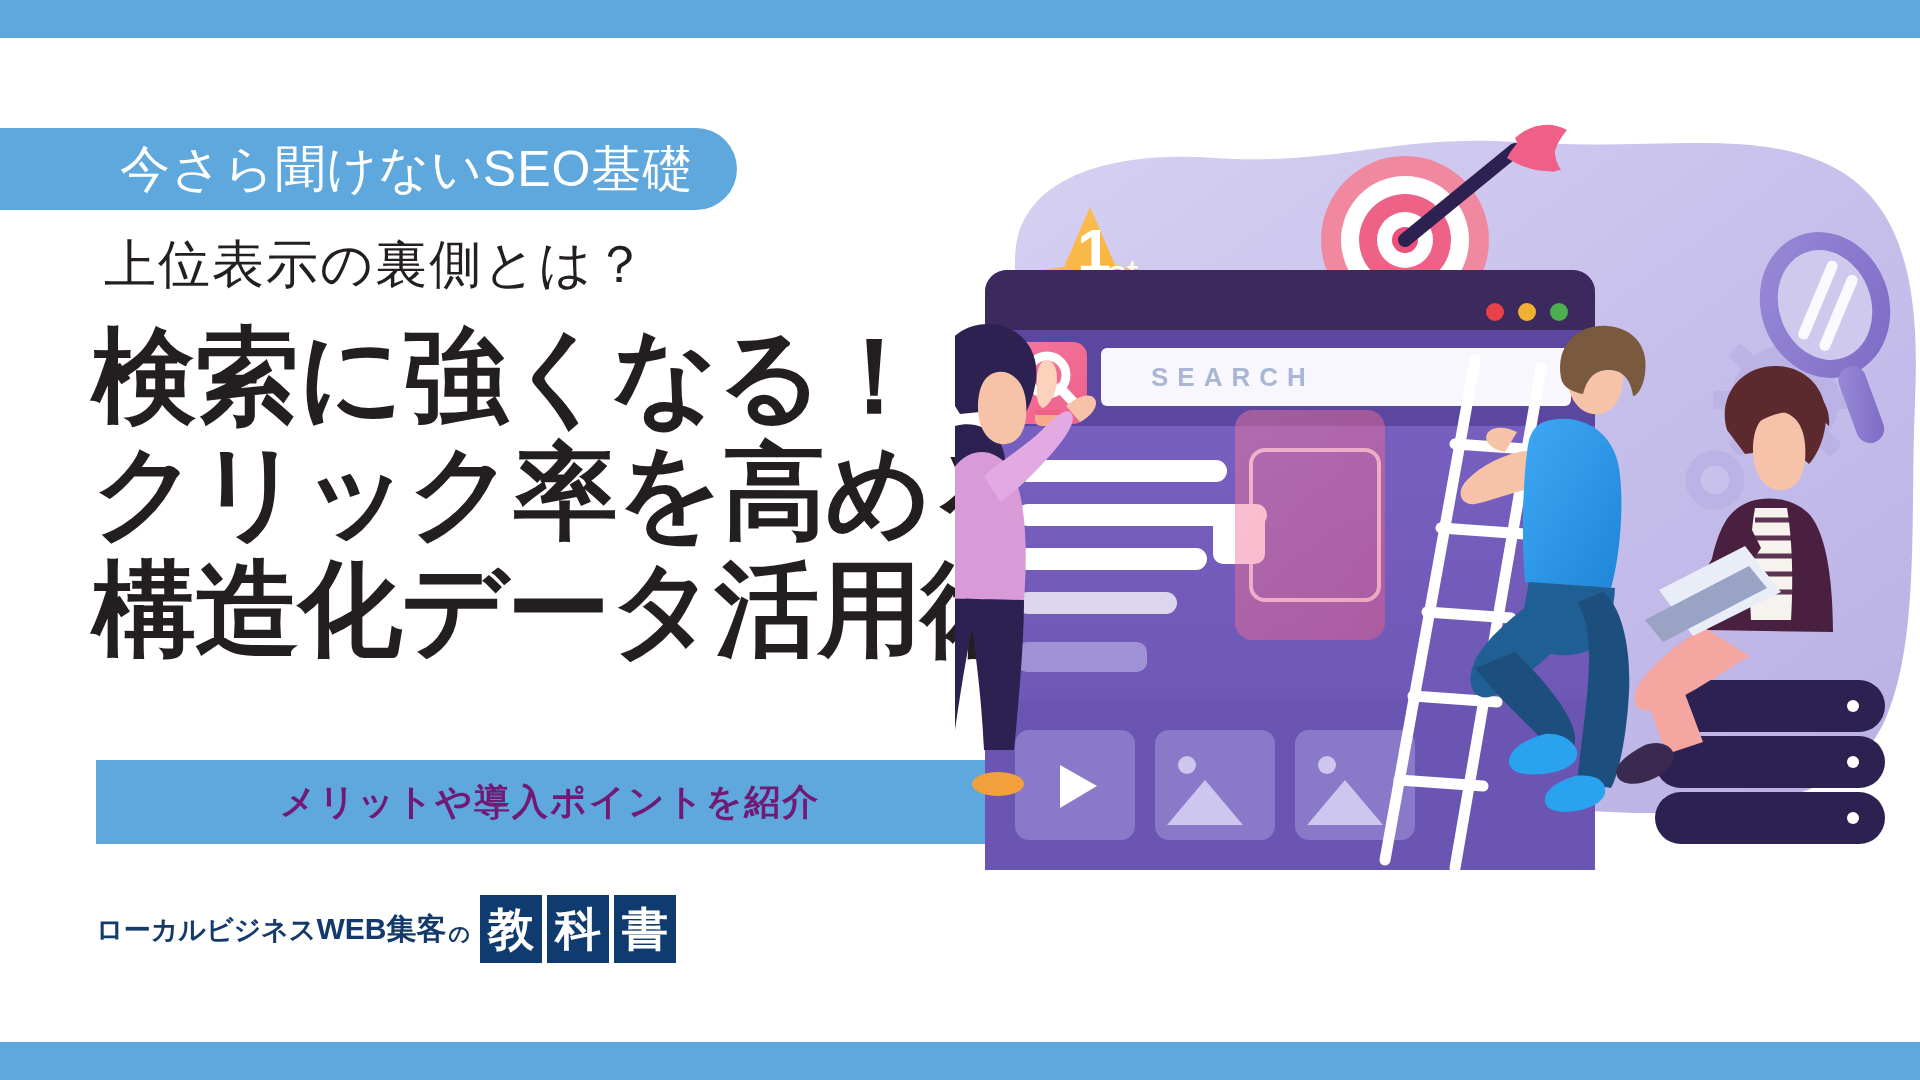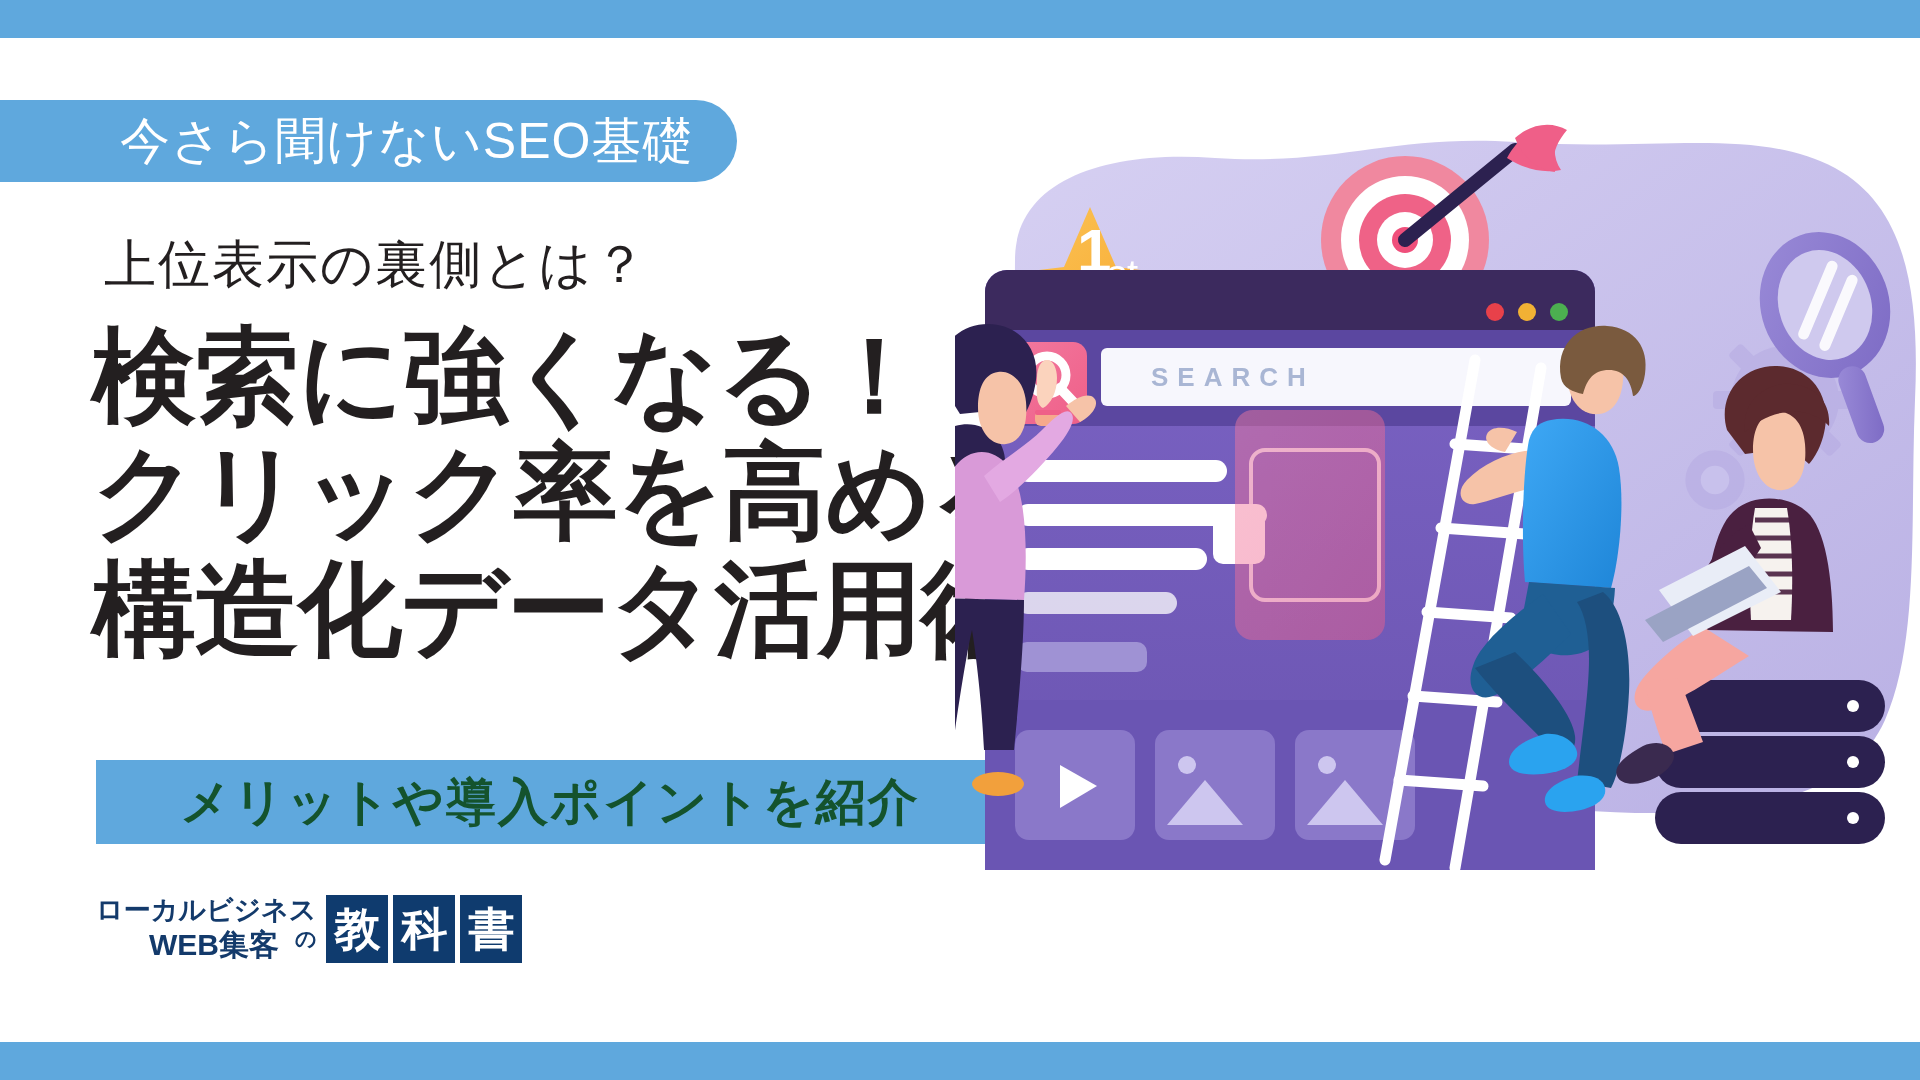--- a/index.html
+++ b/index.html
@@ -6,21 +6,21 @@
   body{width:1920px;height:1080px;font-family:"Liberation Sans","DejaVu Sans",sans-serif;overflow:hidden;}
   #stage{position:relative;width:1920px;height:1080px;background:#ffffff;overflow:hidden;}
 
   
   .band{position:absolute;left:0;width:1920px;background:#5fa8dd;}
   .band.top{top:0;height:38px;}
   .band.bottom{bottom:0;height:38px;}
 
   
   .kicker{
-    position:absolute;left:0;top:100px;height:82px;
+    position:absolute;left:0;top:128px;height:82px;
     background:#5fa8dd;border-radius:0 41px 41px 0;
     display:flex;align-items:center;padding:0 44px 0 120px;
     box-sizing:border-box;
   }
   .kicker span{
     color:#ffffff;font-size:50px;font-weight:400;letter-spacing:1px;
     white-space:nowrap;line-height:1;
   }
 
   .subhead{
@@ -34,30 +34,30 @@
     font-size:104px;font-weight:900;color:#231f20;
     line-height:1.12;letter-spacing:-1px;white-space:nowrap;
     margin:0;
   }
 
   .ribbon{
     position:absolute;left:96px;top:760px;width:908px;height:84px;
     background:#5fa8dd;display:flex;align-items:center;justify-content:center;
   }
   .ribbon span{
-    color:#14532d;font-size:50px;font-weight:700;letter-spacing:2px;
+    color:#701a75;font-size:36px;font-weight:700;letter-spacing:2px;
     white-space:nowrap;line-height:1;
   }
 
   
   .logo{position:absolute;left:96px;top:895px;display:flex;align-items:center;}
-  .logo-words{display:flex;flex-direction:column;align-items:flex-end;
+  .logo-words{display:flex;flex-direction:row;align-items:flex-end;
     color:#133a6b;font-weight:800;line-height:1.18;margin-right:10px;}
   .logo-words .l1{font-size:27px;letter-spacing:0px;white-space:nowrap;}
-  .logo-words .l2{font-size:30px;letter-spacing:0px;white-space:nowrap;display:flex;align-items:flex-start;gap:16px;}
+  .logo-words .l2{font-size:30px;letter-spacing:0px;white-space:nowrap;display:flex;align-items:flex-end;gap:2px;}
   .logo-words .l2 .no{font-size:21px;font-weight:700;}
   .kanji-boxes{display:flex;gap:5px;}
   .kbox{
     width:62px;height:68px;background:#0f3b6e;color:#ffffff;
     display:flex;align-items:center;justify-content:center;
     font-size:46px;font-weight:700;line-height:1;
   }
   .byline{margin-left:22px;color:#231f20;font-size:30px;font-weight:800;white-space:nowrap;}
 
   

